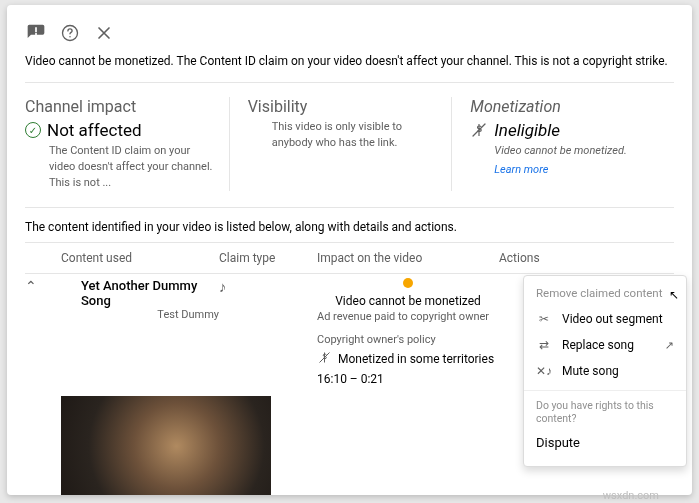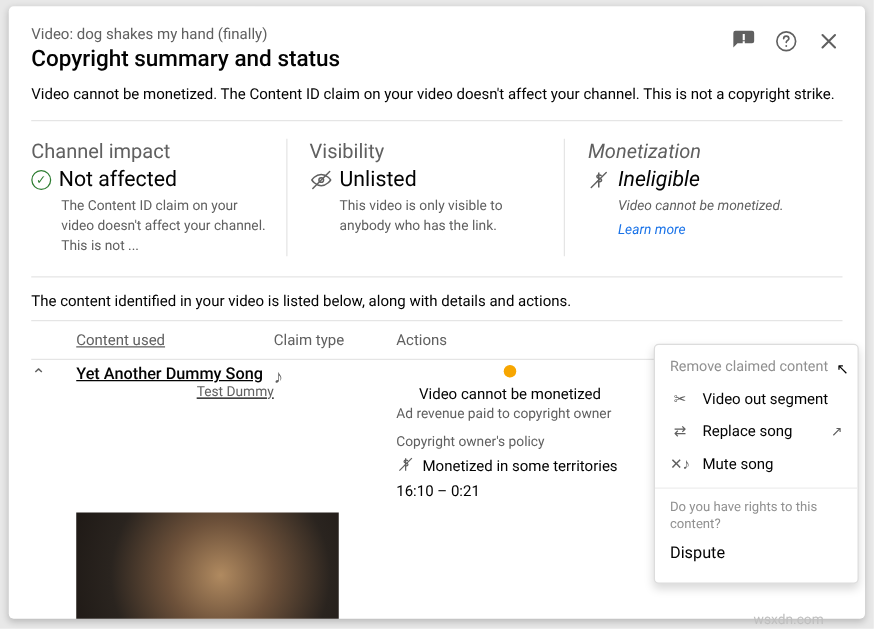--- a/index.html
+++ b/index.html
@@ -28,24 +28,24 @@
   .dollar { color: #606060; }
   .listing-hdr { padding: 12px 18px 8px 18px; font-size: 12px; }
   .thead { display: flex; padding: 8px 18px; font-size: 12px; color: #606060; }
   .thead .c1 { width: 36px; }
   .thead .c2 { width: 158px; }
   .thead .c3 { width: 98px; }
   .thead .c4 { width: 182px; }
   .thead .c5 { flex: 1; }
   .row { display: flex; padding: 4px 18px 0 18px; }
   .c1 { width: 36px; }
-  .c2 { width: 158px; text-decoration: underline; }
+  .c2 { width: 158px; }
   .c3 { width: 98px; }
   .c4 { width: 182px; }
-  .content-title { font-size: 13px; font-weight: 500; }
+  .content-title { font-size: 13px; font-weight: 500; margin-left: 20px; }
   .content-sub { font-size: 11px; color: #606060; text-align: right; }
   .monet-line { display: flex; align-items: center; gap: 6px; font-size: 12px; flex-direction: column; }
   .orange-dot { width: 10px; height: 10px; border-radius: 50%; background: #f7a600; }
   .sub-grey { font-size: 11px; color: #606060; margin-top: 2px; }
   .block-label { font-size: 11px; color: #606060; margin-top: 10px; }
   .terr-line { display: flex; align-items: center; gap: 6px; margin-top: 4px; font-size: 12px; }
   .range { font-size: 12px; margin-top: 4px; }
   .chev { color: #606060; font-size: 14px; cursor: pointer; }
 
   .thumb-wrap { padding: 10px 18px; }
@@ -60,27 +60,20 @@
   .menu .dispute { padding: 6px 12px; font-size: 13px; cursor: pointer; }
   .ext { margin-left: auto; color: #606060; font-size: 11px; }
   .cursor { position: absolute; right: 20px; top: 288px; font-size: 12px; color: #000; pointer-events: none; }
   .wm { position: absolute; right: 40px; bottom: 1px; font-size: 11px; color: #bfbfbf; }
 </style>
 </head>
 <body>
 
 <div class="panel">
   <div class="header">
-    <div class="header-left">
-      <div class="video-line">
-        <span>Video:</span>
-        <span>dog shakes my hand (finally)</span>
-      </div>
-      <div class="title">Copyright summary and status</div>
-    </div>
     <div class="header-icons">
       <div class="hicon">
           <svg viewBox="0 0 24 24" width="20" height="20" fill="currentColor">
             <path d="M20 2H4a2 2 0 0 0-2 2v14l4-4h14a2 2 0 0 0 2-2V4a2 2 0 0 0-2-2zm-7 9h-2V5h2v6zm0 3h-2v-2h2v2z"></path>
           </svg>
         </div>
       <div class="hicon">
           <svg viewBox="0 0 24 24" width="20" height="20" fill="none" stroke="currentColor" stroke-width="1.6">
             <circle cx="12" cy="12" r="9"></circle>
             <path d="M9.5 9.5a2.5 2.5 0 0 1 5 0c0 1.5-2.5 2-2.5 3.5" stroke-linecap="round"></path>
@@ -103,30 +96,20 @@
     <div class="col">
       <div class="col-label">Channel impact</div>
       <div class="col-row">
         <span class="icon ok">✓</span>
         <span class="col-value">Not affected</span>
       </div>
       <div class="col-desc">The Content ID claim on your video doesn't affect your channel. This is not ...</div>
     </div>
     <div class="col">
       <div class="col-label">Visibility</div>
-      <div class="col-row">
-        <span class="icon eyeoff">
-            <svg viewBox="0 0 24 24" width="18" height="18" fill="none" stroke="currentColor" stroke-width="1.6">
-              <path d="M2 12s3.5-6 10-6 10 6 10 6-3.5 6-10 6S2 12 2 12z"></path>
-              <circle cx="12" cy="12" r="2.5"></circle>
-              <path d="M3 21L21 3" stroke-linecap="round"></path>
-            </svg>
-          </span>
-        <span class="col-value">Unlisted</span>
-      </div>
       <div class="col-desc">This video is only visible to anybody who has the link.</div>
     </div>
     <div class="col">
       <div class="col-label">Monetization</div>
       <div class="col-row">
         <span class="icon dollar">
             <svg viewBox="0 0 24 24" width="18" height="18" fill="none" stroke="currentColor" stroke-width="1.6">
               <path d="M12 4v16"></path>
               <path d="M15 7.5c-1-1-5-1.5-5 1s5 1 5 3.5-4 2-5 1"></path>
               <path d="M4 20L20 4" stroke-linecap="round"></path>
@@ -142,20 +125,21 @@
   <div class="sep"></div>
 
   <div class="listing-hdr">The content identified in your video is listed below, along with details and actions.</div>
 
   <div class="sep"></div>
 
   <div class="thead">
     <div class="c1"></div>
     <div class="c2">Content used</div>
     <div class="c3">Claim type</div>
+    <div class="c4">Impact on the video</div>
     <div class="c5">Actions</div>
   </div>
 
   <div class="sep"></div>
 
   <div class="row">
     <div class="c1"><span class="chev">⌃</span></div>
     <div class="c2">
       <div class="content-title">Yet Another Dummy Song</div>
       <div class="content-sub">Test Dummy</div>

